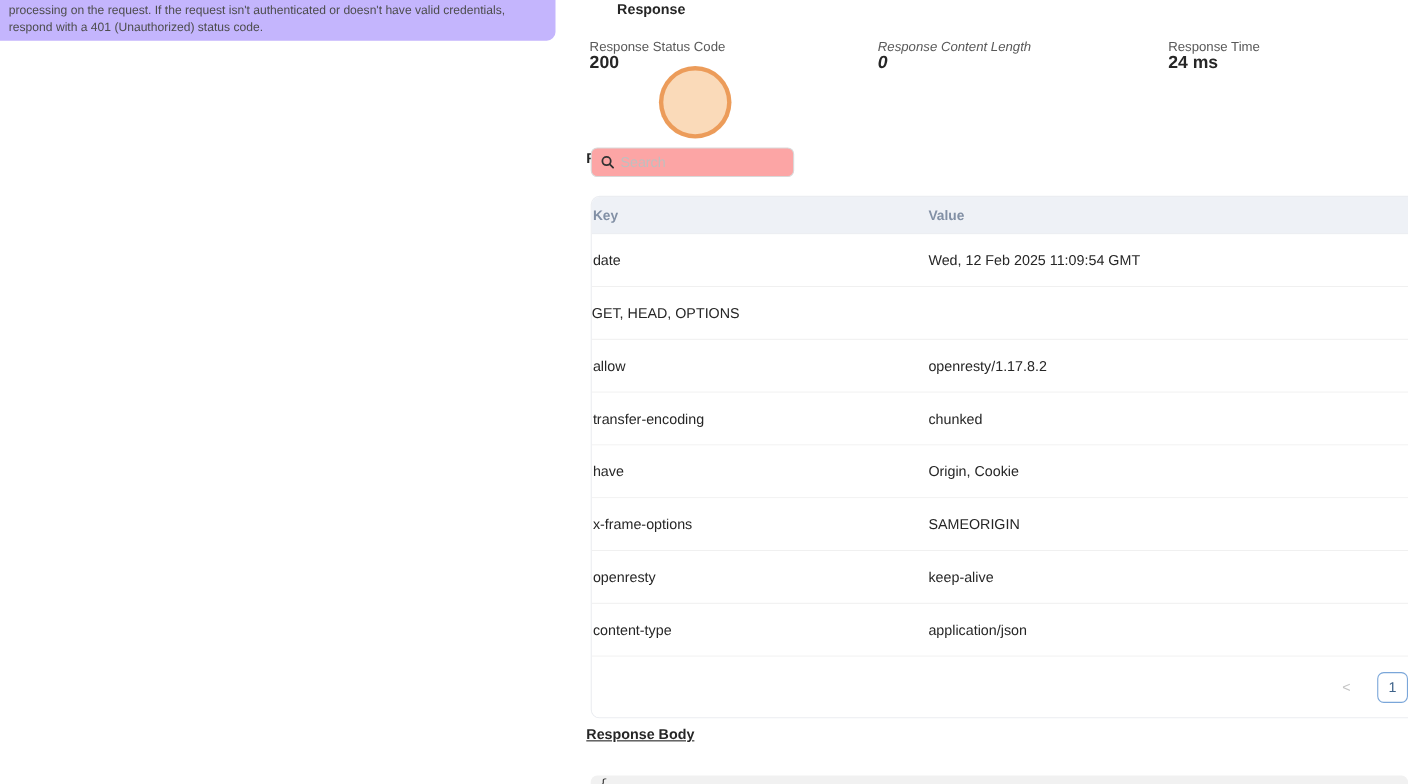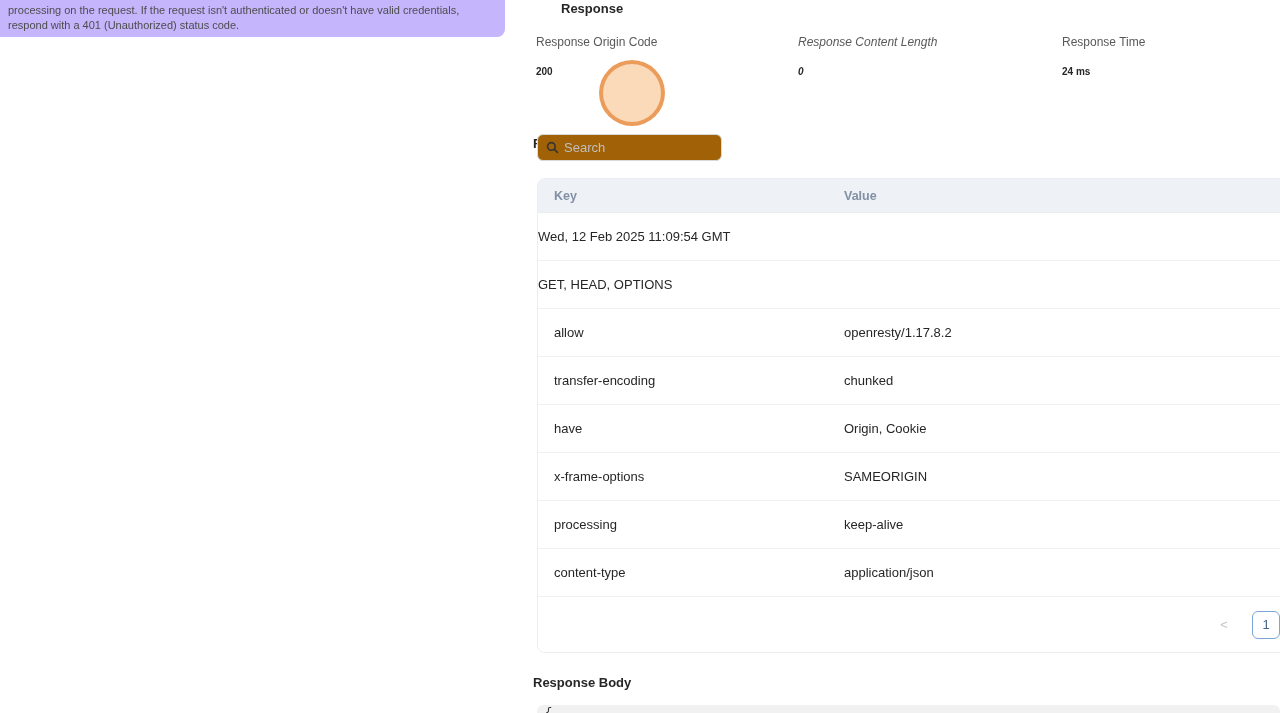--- a/index.html
+++ b/index.html
@@ -25,46 +25,46 @@
   }
 
   
   .section-title {
     position:absolute;
     font-size:13px; font-weight:bold; color:#262626;
     white-space:nowrap;
   }
   #resp-title    { left:533px; top:1px;margin-left:28px; }
   #headers-title { left:533px; top:92px;margin-top:44px; }
-  #body-title    { left:533px; top:675px; }
+  #body-title    { left:533px; top:660px;text-decoration:underline; }
 
   
   .stat { position:absolute; top:35px; }
   .stat .lbl { font-size:12px; color:#595959; white-space:nowrap; }
-  .stat .val { font-size:10px; font-weight:bold; color:#262626; margin-top:17px; }
+  .stat .val { font-size:16px; font-weight:bold; color:#262626; margin-top:0; }
   #stat-0 { left:536px; }
   #stat-1 { left:798px;font-style:italic; }
   #stat-2 { left:1062px; }
 
   
   .click-circle {
     position:absolute; left:599px; top:60px;
     width:66px; height:66px;
     border-radius:50%;
     border:4px solid rgba(235,153,85,0.95);
     background:rgba(246,188,127,0.55);
     z-index:5;
   }
 
   
   .search-wrap {
     position:absolute; left:537px; top:134px;
     width:185px; height:27px;
     border:1px solid #d9d9d9; border-radius:6px;
-    background:#a16207;
+    background:#fca5a5;
     display:flex; align-items:center;
     padding:0 8px;
   }
   .search-wrap svg { flex:0 0 auto; margin-right:5px; }
   .search-wrap input {
     border:none; outline:none; flex:1 1 auto; min-width:0;
     font-family:"Liberation Sans", sans-serif;
     font-size:13px; color:#262626; background:transparent;
   }
   .search-wrap input::placeholder { color:#bfbfbf; }
@@ -83,21 +83,21 @@
     background:#eef1f6;
     font-size:12.5px; font-weight:bold; color:#8290a5;
   }
   .t-row {
     display:flex; height:48px; align-items:center;
     border-bottom:1px solid #f0f0f0;
     font-size:13px; color:#262626;
     background:#fff;
   }
   .t-head { border-bottom:1px solid #ebedf1; }
-  .cell-key   { width:306px; padding-left:16px; flex:0 0 auto; }
+  .cell-key   { width:306px; padding-left:1px; flex:0 0 auto; }
   .cell-value { flex:1 1 auto; padding-right:10px; }
   .t-foot {
     display:flex; height:55px; align-items:center; justify-content:flex-end;
     padding-right:12px; background:#fff;
   }
   .pg-prev {
     width:24px; height:28px; line-height:28px;
     text-align:center; color:#c4c4c4; font-size:13px;
     margin-right:16px; cursor:default; background:transparent; border:none;
     font-family:"Liberation Sans", sans-serif;
@@ -124,21 +124,21 @@
 </head>
 <body>
 
 <div class="note-box">
   <span>processing on the request. If the request isn't authenticated or doesn't have valid credentials, respond with a 401 (Unauthorized) status code.</span>
 </div>
 
 <div class="section-title" id="resp-title">Response</div>
 
 <div class="stat" id="stat-0">
-  <div class="lbl">Response Origin Code</div>
+  <div class="lbl">Response Status Code</div>
   <div class="val">200</div>
 </div>
 <div class="stat" id="stat-1">
   <div class="lbl">Response Content Length</div>
   <div class="val">0</div>
 </div>
 <div class="stat" id="stat-2">
   <div class="lbl">Response Time</div>
   <div class="val">24 ms</div>
 </div>
@@ -155,20 +155,21 @@
   <input type="text" placeholder="Search" style="">
 </div>
 
 <div class="hdr-table">
   <div class="t-head">
     <div class="cell-key">Key</div>
     <div class="cell-value">Value</div>
   </div>
 
   <div class="t-row">
+    <div class="cell-key">date</div>
     <div class="cell-value">Wed, 12 Feb 2025 11:09:54 GMT</div>
   </div>
   <div class="t-row">
     <div class="cell-value">GET, HEAD, OPTIONS</div>
   </div>
   <div class="t-row">
     <div class="cell-key">allow</div>
     <div class="cell-value">openresty/1.17.8.2</div>
   </div>
   <div class="t-row">
@@ -177,21 +178,21 @@
   </div>
   <div class="t-row">
     <div class="cell-key">have</div>
     <div class="cell-value">Origin, Cookie</div>
   </div>
   <div class="t-row">
     <div class="cell-key">x-frame-options</div>
     <div class="cell-value">SAMEORIGIN</div>
   </div>
   <div class="t-row">
-    <div class="cell-key">processing</div>
+    <div class="cell-key">openresty</div>
     <div class="cell-value">keep-alive</div>
   </div>
   <div class="t-row">
     <div class="cell-key">content-type</div>
     <div class="cell-value">application/json</div>
   </div>
 
   <div class="t-foot">
     <button class="pg-prev">
       <span>&lt;</span>

